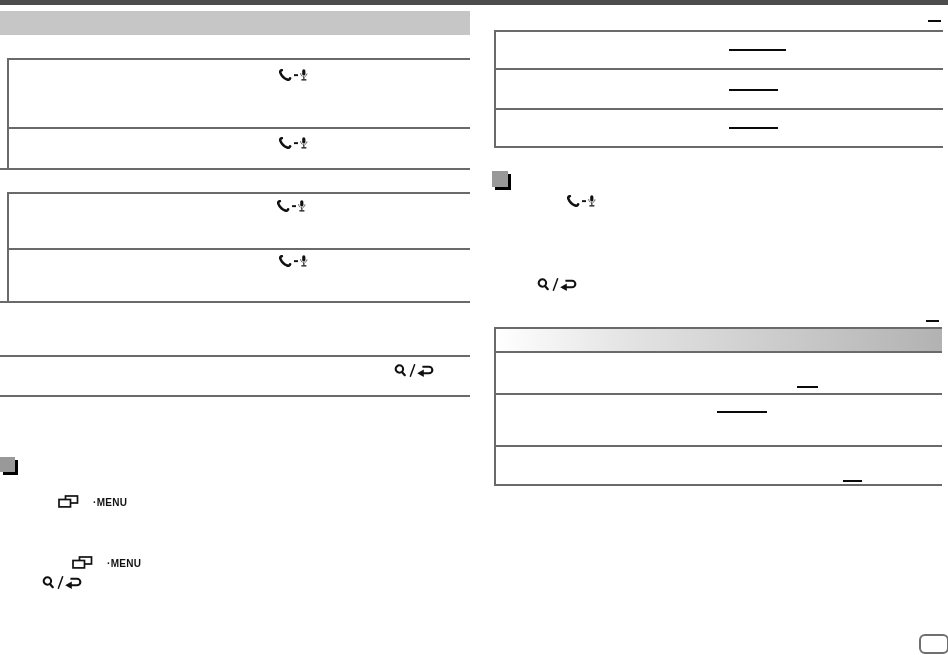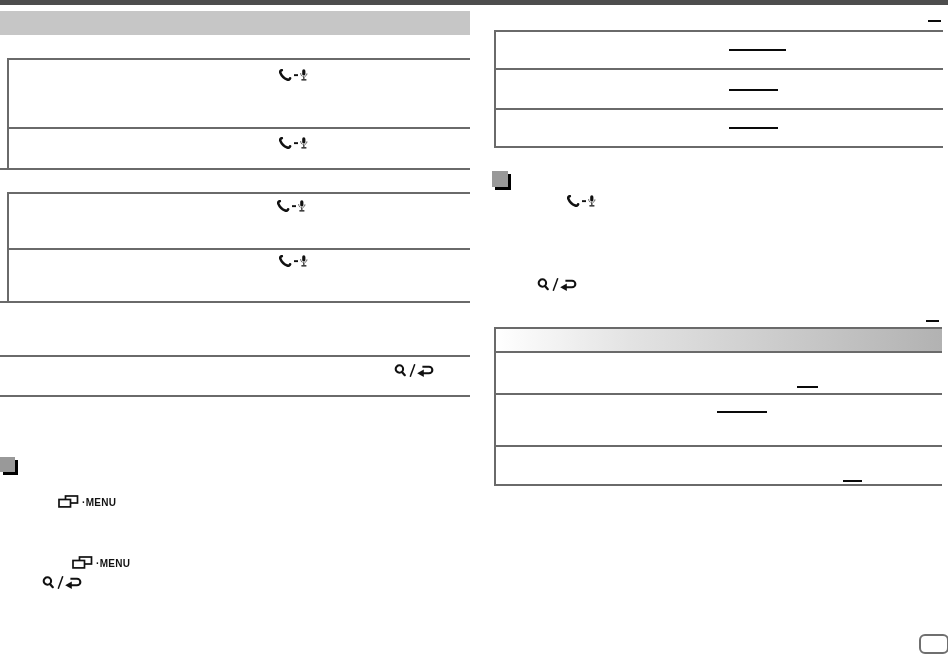--- a/index.html
+++ b/index.html
@@ -8,21 +8,21 @@
   .abs{position:absolute;}
   .line{position:absolute;background:#6a6a6a;}
   .ulink{position:absolute;background:#0a0a0a;cursor:pointer;}
   .bar-top{position:absolute;left:0;top:0;width:948px;height:5px;background:#4d4d4d;}
   .header-bar{position:absolute;left:0;top:11px;width:470px;height:24px;background:#c6c6c6;}
   .grad-header{position:absolute;left:496px;top:329px;width:446px;height:23px;
                background:linear-gradient(to right,#ffffff 0%,#e3e3e3 30%,#b2b2b2 100%);}
   .sq{position:absolute;background:#999999;box-shadow:3px 3px 0 #000000;}
   .menu-wrap{position:absolute;display:inline-flex;align-items:center;height:14px;}
   .menu-label{font-size:10px;font-weight:bold;color:#111;letter-spacing:0.3px;
-              line-height:13px;margin-left:3px;white-space:nowrap;}
+              line-height:13px;margin-left:14px;white-space:nowrap;}
   .page-box{position:absolute;left:919px;top:634px;width:26px;height:16px;
             border:2px solid #6f6f6f;border-radius:6px;background:#fff;}
   svg{display:block;}
 </style>
 </head>
 <body>
 
 <div class="page">
 
   <div class="bar-top"></div>

